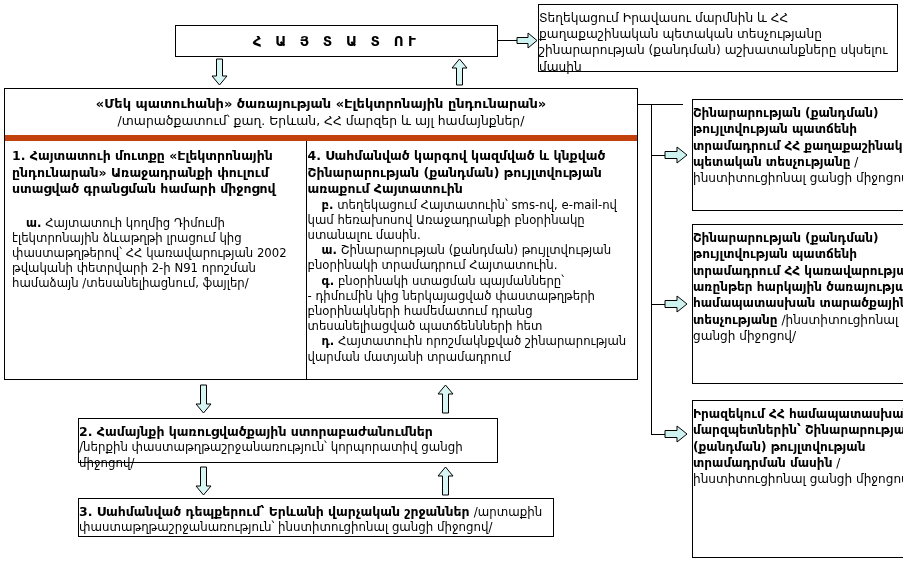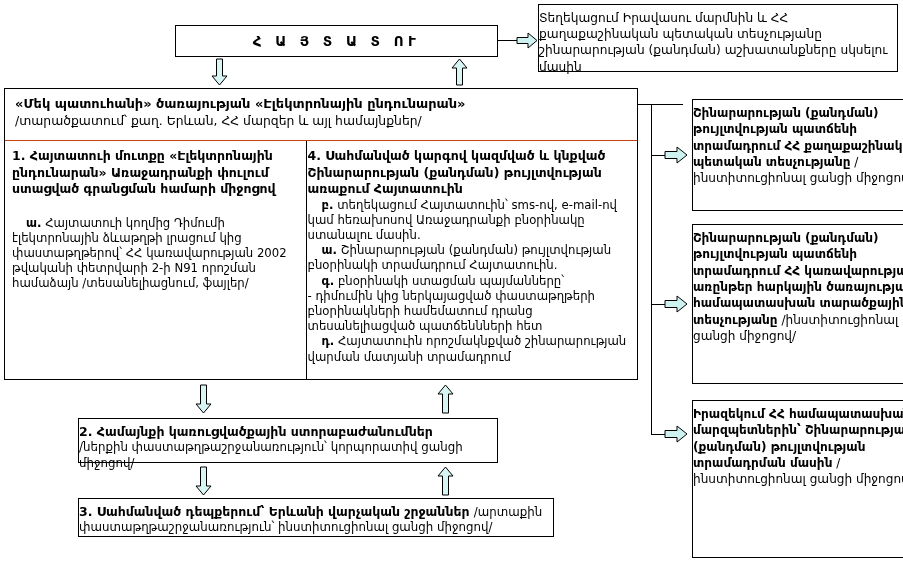--- a/index.html
+++ b/index.html
@@ -51,22 +51,22 @@
   }
 
   
   #main-box {
     left: 4px; top: 88px; width: 634px; height: 292px;
   }
   #main-title {
     box-sizing: border-box;
     width: 100%;
     padding: 6px 10px 5px 10px;
-    text-align: left;
-    border-bottom: 1px solid #c2410c;
+    text-align: center;
+    border-bottom: 6px solid #c2410c;
     height: 52px;
   }
   #main-title .t1 { font-weight: bold; font-size: 13px; line-height: 1.35; }
   #main-title .t2 { font-size: 12.4px; line-height: 1.3; }
 
   #main-cols {
     display: flex;
     height: 239px;
   }
   #col-left {

